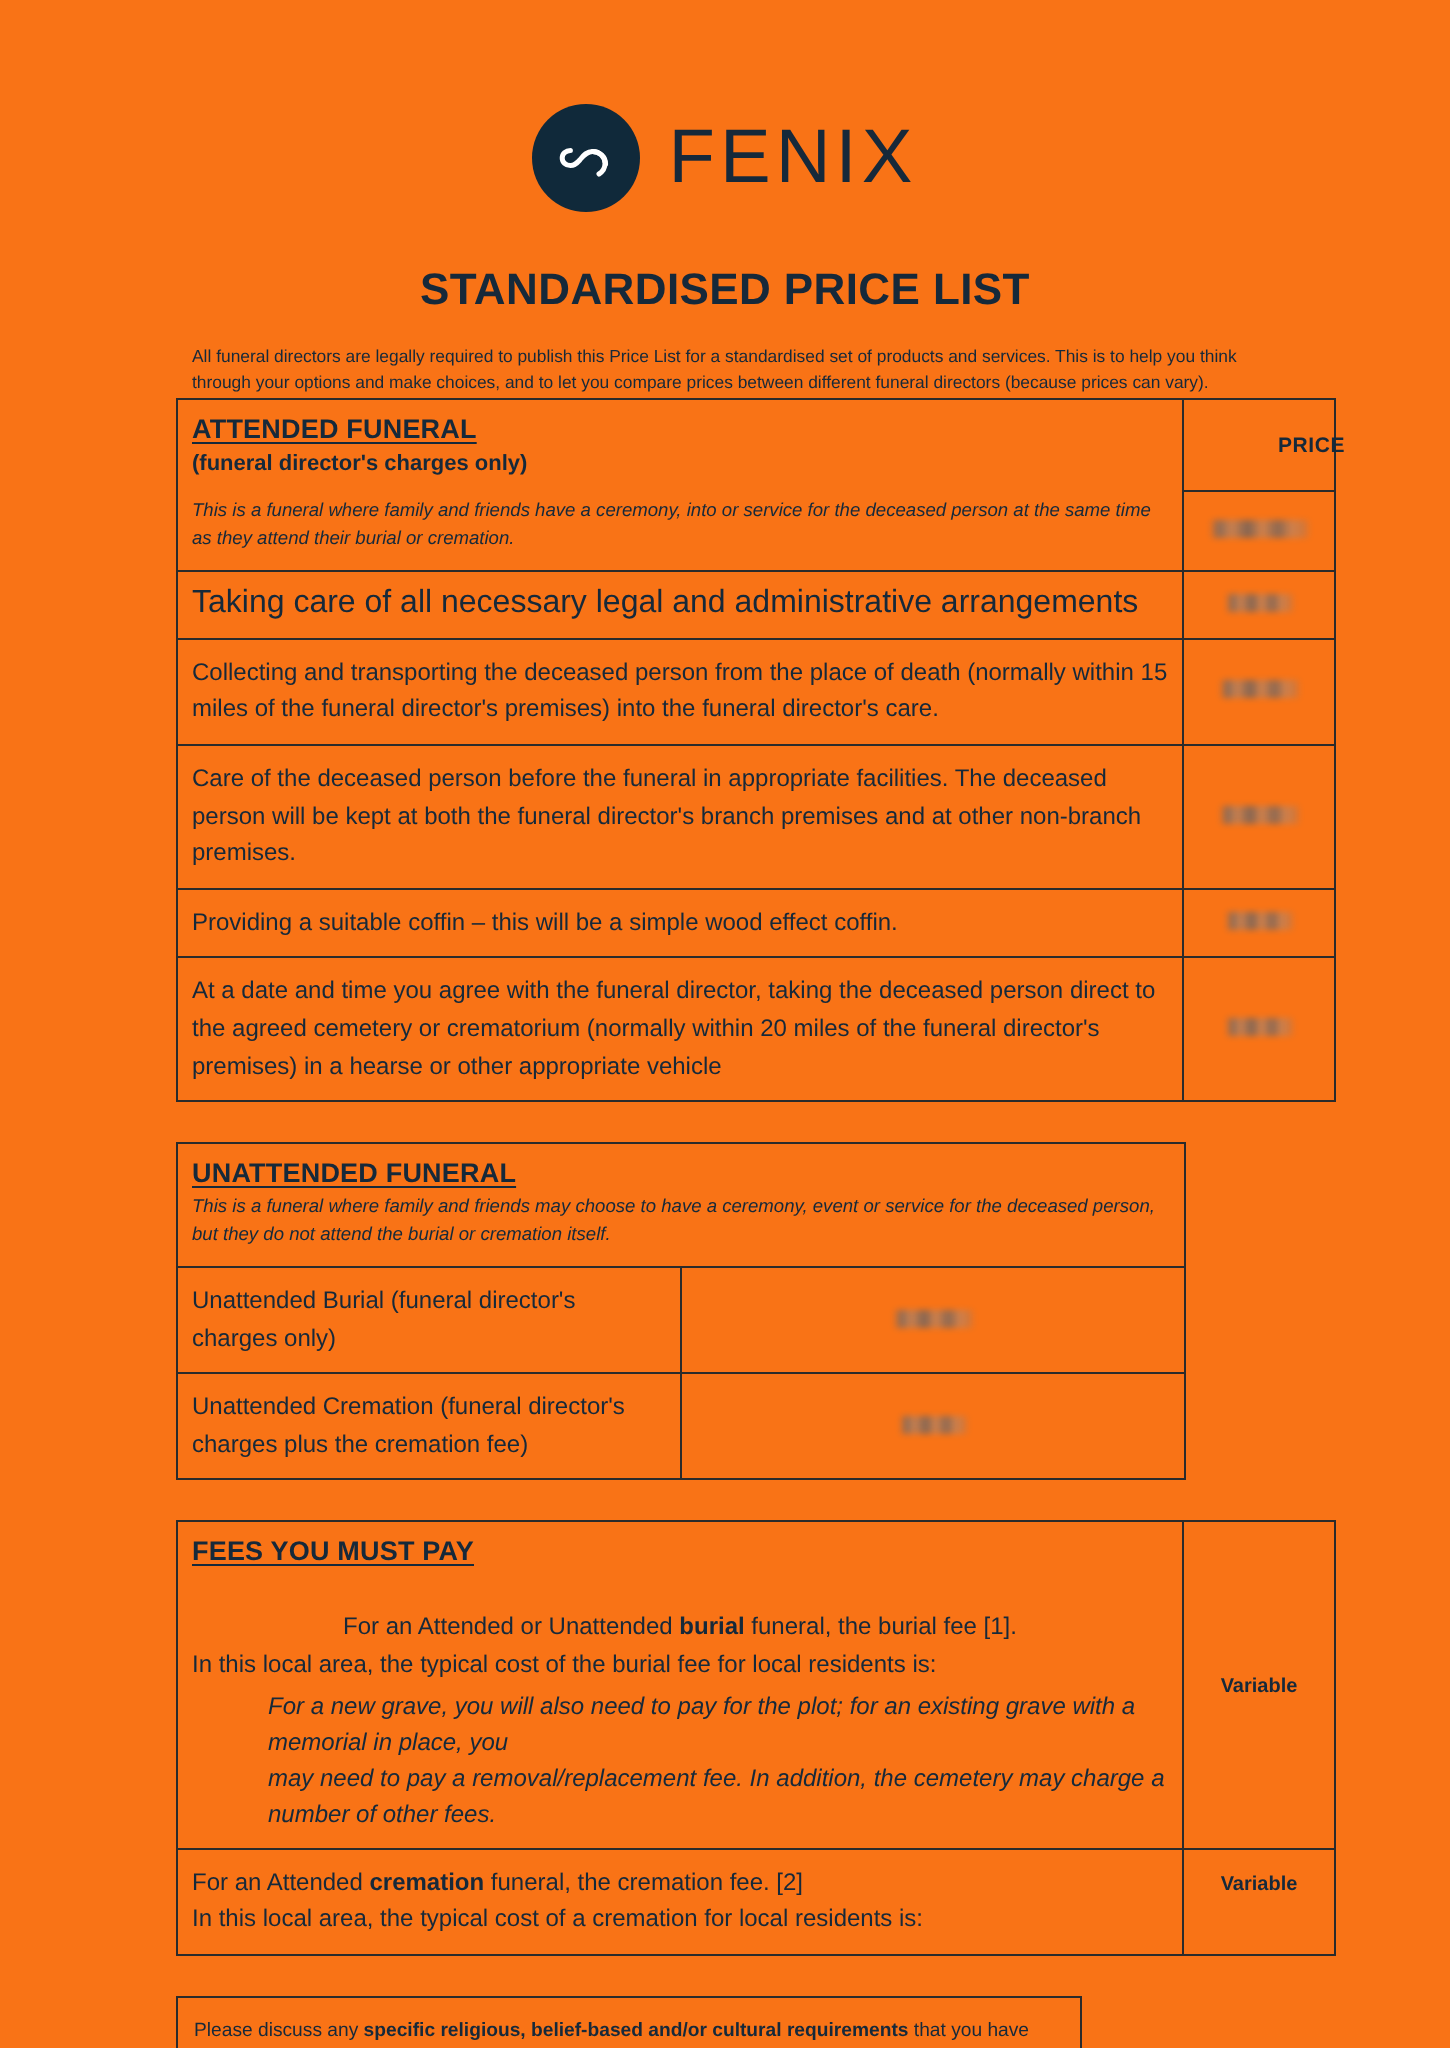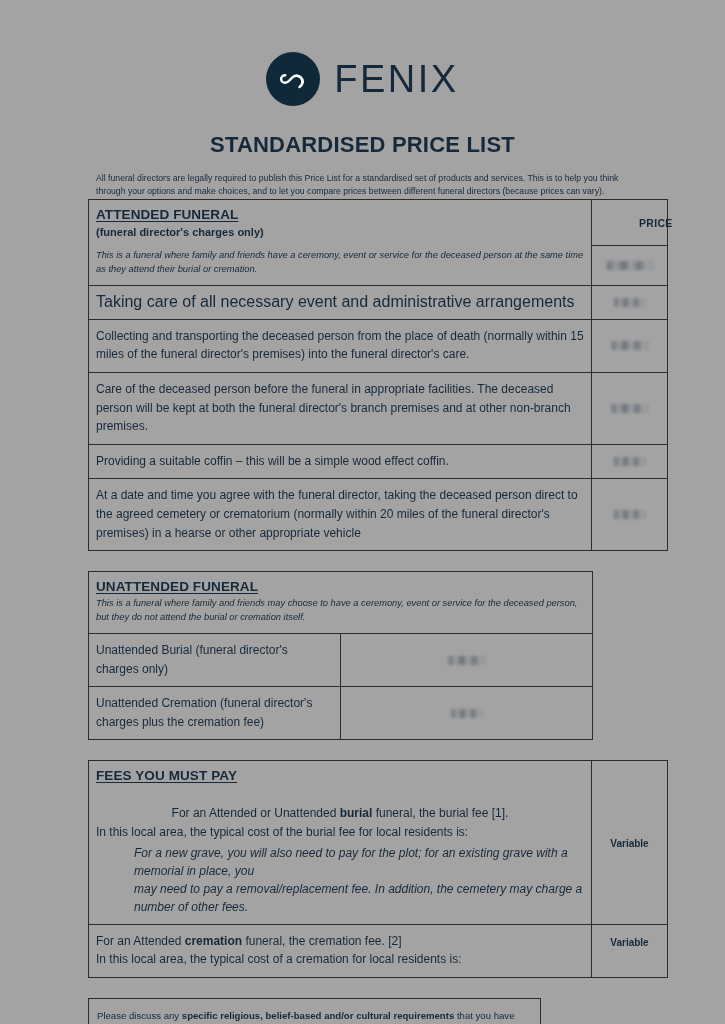--- a/index.html
+++ b/index.html
@@ -11,21 +11,21 @@
     width: 725px;
     height: 1024px;
     font-family: "Liberation Sans", sans-serif;
     color: #16293a;
     -webkit-font-smoothing: antialiased;
   }
   .page {
     position: relative;
     width: 725px;
     height: 1024px;
-    background: #a3a3a3;
+    background: #f97316;
     box-sizing: border-box;
   }
 
   
   .brand {
     display: flex;
     align-items: center;
     justify-content: center;
     gap: 14px;
     padding-top: 52px;
@@ -199,29 +199,29 @@
       <td class="col-desc">
         <div class="sec-head">ATTENDED FUNERAL</div>
         <div class="sec-sub">(funeral director's charges only)</div>
       </td>
       <td class="col-price">
         <span class="price-head">PRICE</span>
       </td>
     </tr>
     <tr>
       <td class="col-desc" style="border-top:none; padding-top:0;">
-        <div class="sec-ital">This is a funeral where family and friends have a ceremony, event or service for the deceased person at the same time as they attend their burial or cremation.</div>
+        <div class="sec-ital">This is a funeral where family and friends have a ceremony, into or service for the deceased person at the same time as they attend their burial or cremation.</div>
       </td>
       <td class="col-price vmid">
         <span class="redacted w-lg"></span>
       </td>
     </tr>
 
     <tr>
-      <td class="col-desc">Taking care of all necessary event and administrative arrangements</td>
+      <td class="col-desc">Taking care of all necessary legal and administrative arrangements</td>
       <td class="col-price vmid">
         <span class="redacted w-sm"></span>
       </td>
     </tr>
     <tr>
       <td class="col-desc row-text">Collecting and transporting the deceased person from the place of death (normally within 15 miles of the funeral director's premises) into the funeral director's care.</td>
       <td class="col-price vmid">
         <span class="redacted w-md"></span>
       </td>
     </tr>

